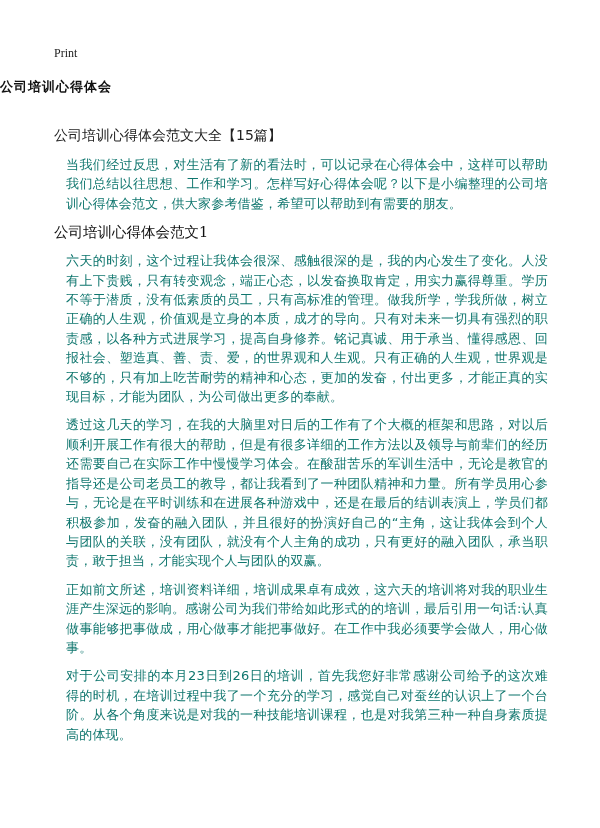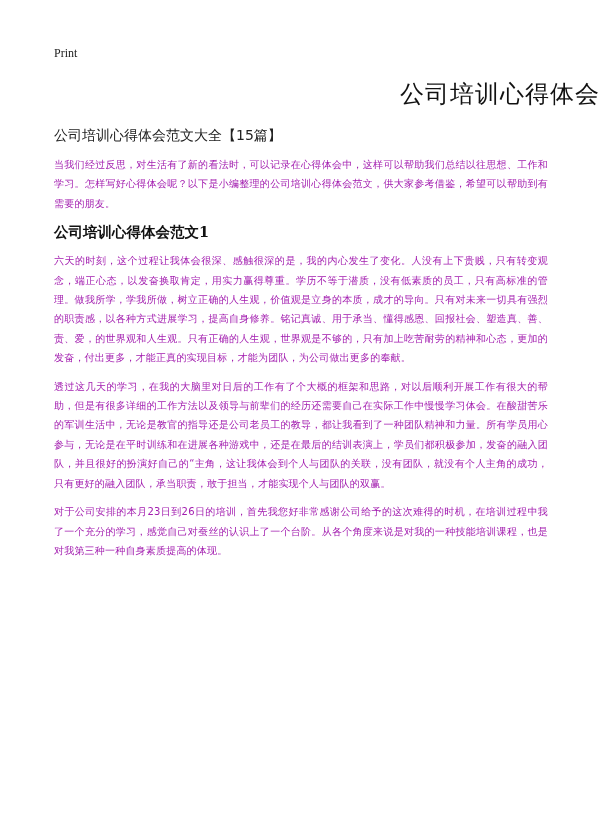--- a/index.html
+++ b/index.html
@@ -29,51 +29,51 @@
       top: 46px;
       font-family: "Liberation Serif", "DejaVu Serif", serif;
       font-size: 12px;
       color: #222;
     }
     .doc-title {
       position: absolute;
       left: 0;
       width: 600px;
       top: 78px;
-      text-align: right;
-      font-size: 24px;
-      font-weight: normal;
+      text-align: left;
+      font-size: 13px;
+      font-weight: bold;
       margin: 0;
       color: #111;
       letter-spacing: 1px;
     }
     .content {
       position: absolute;
       left: 54px;
       top: 118px;
       width: 494px;
     }
     .subtitle {
       font-size: 14px;
       line-height: 19px;
       margin: 8px 0 10px 0;
       color: #222;
     }
     .para {
-      font-size: 10px;
+      font-size: 13px;
       line-height: 19.4px;
-      margin: 0 0 9px 0;
-      color: #a21caf;
+      margin: 0 0 9px 12px;
+      color: #0f766e;
       text-align: justify;
       letter-spacing: 0.2px;
       word-break: break-all;
     }
     .section-heading {
       font-size: 14.5px;
-      font-weight: bold;
+      font-weight: normal;
       line-height: 20px;
       margin: 0 0 9px 0;
       color: #111;
       font-family: "DejaVu Serif", "Liberation Serif", serif;
     }
   </style>
 </head>
 <body>
 
 <div class="page">
@@ -81,19 +81,20 @@
   <h1 class="doc-title">公司培训心得体会</h1>
 
   <div class="content">
     <p class="subtitle">公司培训心得体会范文大全【15篇】</p>
     <p class="para">当我们经过反思，对生活有了新的看法时，可以记录在心得体会中，这样可以帮助我们总结以往思想、工作和学习。怎样写好心得体会呢？以下是小编整理的公司培训心得体会范文，供大家参考借鉴，希望可以帮助到有需要的朋友。</p>
 
     <div class="section">
       <h2 class="section-heading">公司培训心得体会范文1</h2>
       <p class="para">六天的时刻，这个过程让我体会很深、感触很深的是，我的内心发生了变化。人没有上下贵贱，只有转变观念，端正心态，以发奋换取肯定，用实力赢得尊重。学历不等于潜质，没有低素质的员工，只有高标准的管理。做我所学，学我所做，树立正确的人生观，价值观是立身的本质，成才的导向。只有对未来一切具有强烈的职责感，以各种方式进展学习，提高自身修养。铭记真诚、用于承当、懂得感恩、回报社会、塑造真、善、责、爱，的世界观和人生观。只有正确的人生观，世界观是不够的，只有加上吃苦耐劳的精神和心态，更加的发奋，付出更多，才能正真的实现目标，才能为团队，为公司做出更多的奉献。</p>
       <p class="para">透过这几天的学习，在我的大脑里对日后的工作有了个大概的框架和思路，对以后顺利开展工作有很大的帮助，但是有很多详细的工作方法以及领导与前辈们的经历还需要自己在实际工作中慢慢学习体会。在酸甜苦乐的军训生活中，无论是教官的指导还是公司老员工的教导，都让我看到了一种团队精神和力量。所有学员用心参与，无论是在平时训练和在进展各种游戏中，还是在最后的结训表演上，学员们都积极参加，发奋的融入团队，并且很好的扮演好自己的“主角，这让我体会到个人与团队的关联，没有团队，就没有个人主角的成功，只有更好的融入团队，承当职责，敢于担当，才能实现个人与团队的双赢。</p>
+      <p class="para">正如前文所述，培训资料详细，培训成果卓有成效，这六天的培训将对我的职业生涯产生深远的影响。感谢公司为我们带给如此形式的的培训，最后引用一句话:认真做事能够把事做成，用心做事才能把事做好。在工作中我必须要学会做人，用心做事。</p>
     </div>
 
     <div class="section">
       <p class="para">对于公司安排的本月23日到26日的培训，首先我您好非常感谢公司给予的这次难得的时机，在培训过程中我了一个充分的学习，感觉自己对蚕丝的认识上了一个台阶。从各个角度来说是对我的一种技能培训课程，也是对我第三种一种自身素质提高的体现。</p>
     </div>
   </div>
 </div>
 
 </body></html>

